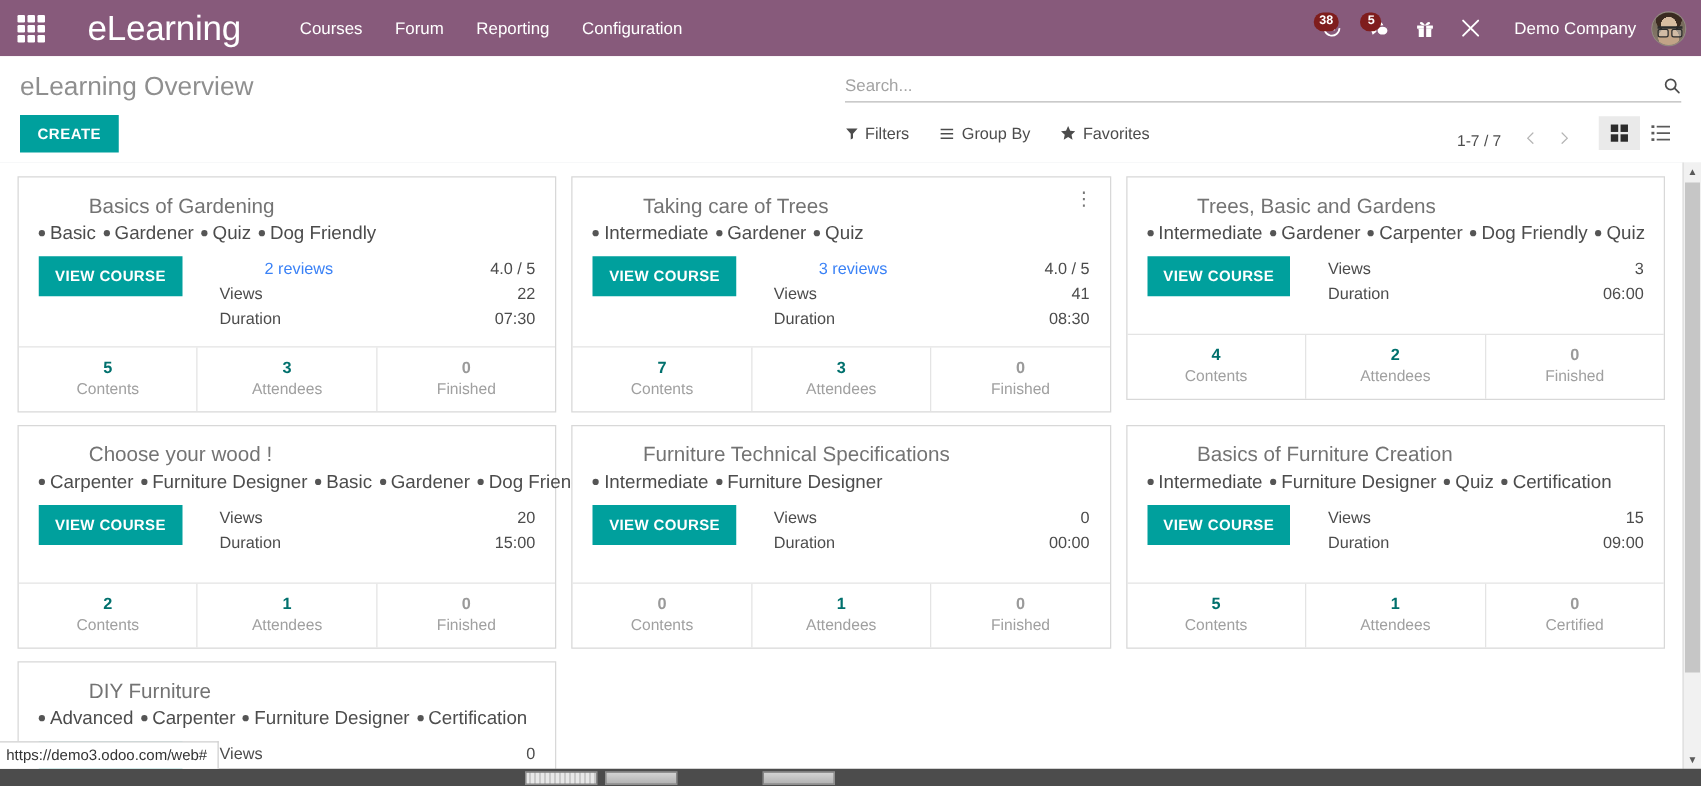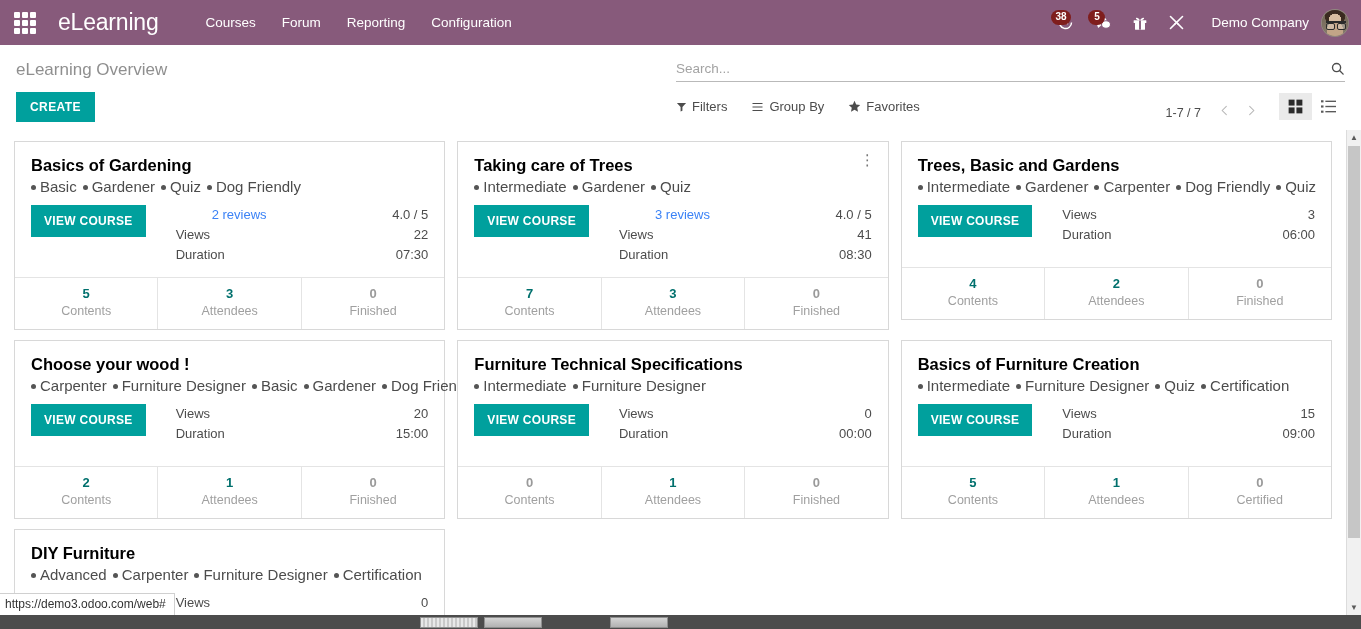--- a/index.html
+++ b/index.html
@@ -27,22 +27,22 @@
     cursor: pointer;
   }
   .apps-grid .g {
     display: grid;
     grid-template-columns: repeat(3, 6px);
     grid-template-rows: repeat(3, 6px);
     gap: 2px;
   }
   .apps-grid .g i { background: #ffffff; display: block; border-radius: 1px; }
   .brand {
-    font-size: 23px;
-    margin-left: 16px;
+    font-size: 28px;
+    margin-left: 28px;
     margin-right: 34px;
     letter-spacing: -0.2px;
     cursor: pointer;
     color: #ffffff;
   }
   .menu-items { display: flex; align-items: center; gap: 0; }
   .menu-items a {
     color: #ffffff;
     text-decoration: none;
     font-size: 13.5px;
@@ -126,21 +126,21 @@
   }
   .cp-row {
     display: flex;
     align-items: flex-start;
     padding: 0 16px;
   }
   .cp-left { width: 660px; flex: 0 0 660px; }
   .cp-right { flex: 1; min-width: 0; }
 
   .breadcrumb {
-    font-size: 17px;
+    font-size: 21px;
     color: #8f8f8f;
     padding-top: 13px;
     padding-bottom: 4px;
     line-height: 24px;
   }
   .btn-create {
     background: #00a09d;
     color: #ffffff;
     border: none;
     font-size: 12px;
@@ -248,26 +248,27 @@
     position: absolute;
     top: 8px; right: 9px;
     color: #777;
     cursor: pointer;
     line-height: 1;
     font-size: 15px;
     letter-spacing: 0;
     padding: 2px 4px;
   }
   .card-title {
-    color: #000000;
+    color: #737373;
     font-size: 16.5px;
-    font-weight: bold;
+    font-weight: normal;
     line-height: 22px;
     cursor: pointer;
     margin-bottom: 3px;
+    margin-left: 40px;
   }
   .tags {
     font-size: 15px;
     color: #4c4c4c;
     line-height: 16px;
     margin-bottom: 10px;
     white-space: nowrap;
   }
   .tag-dot {
     display: inline-block;

